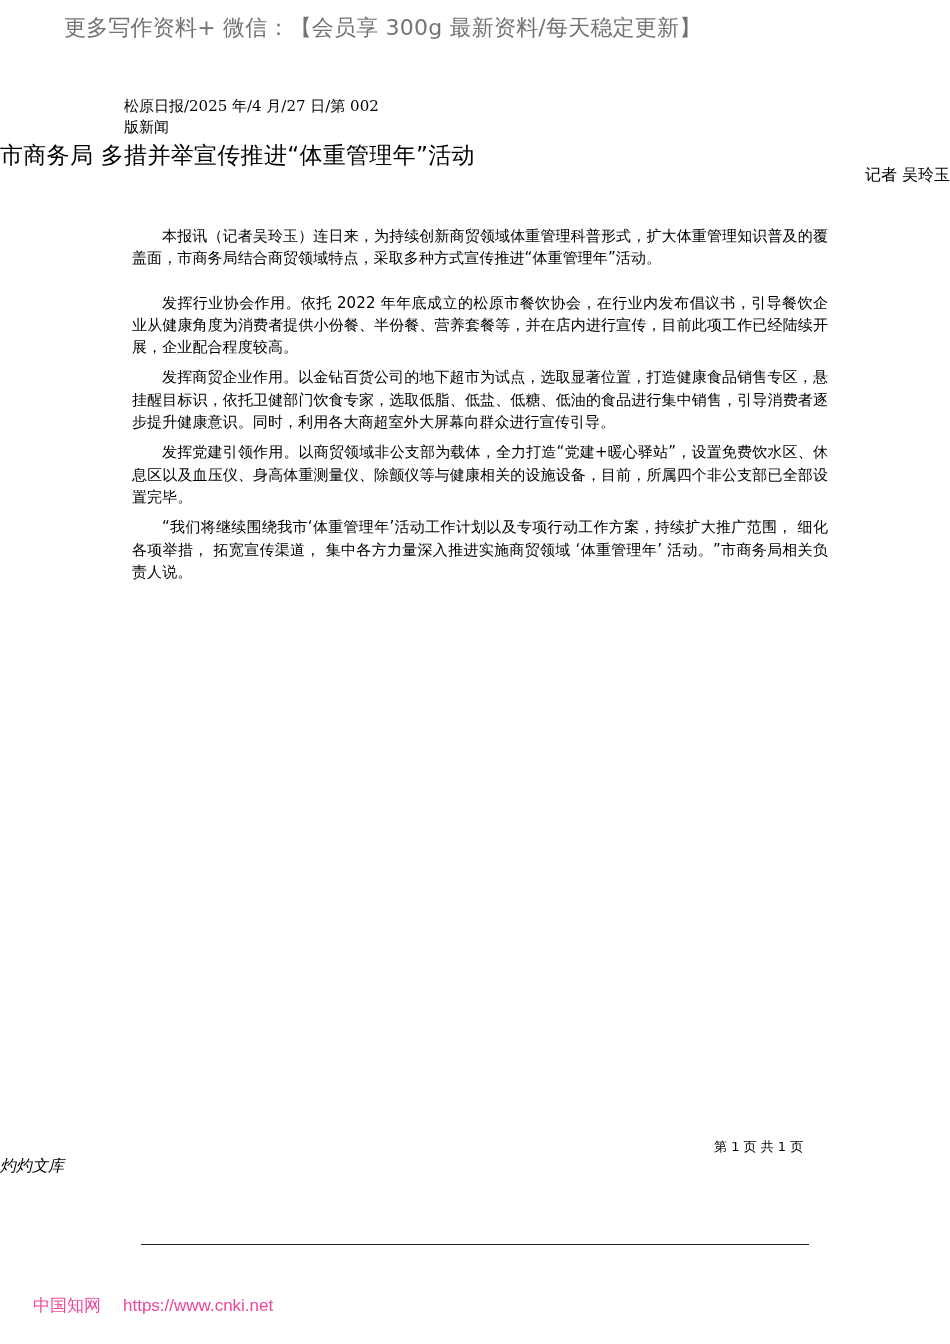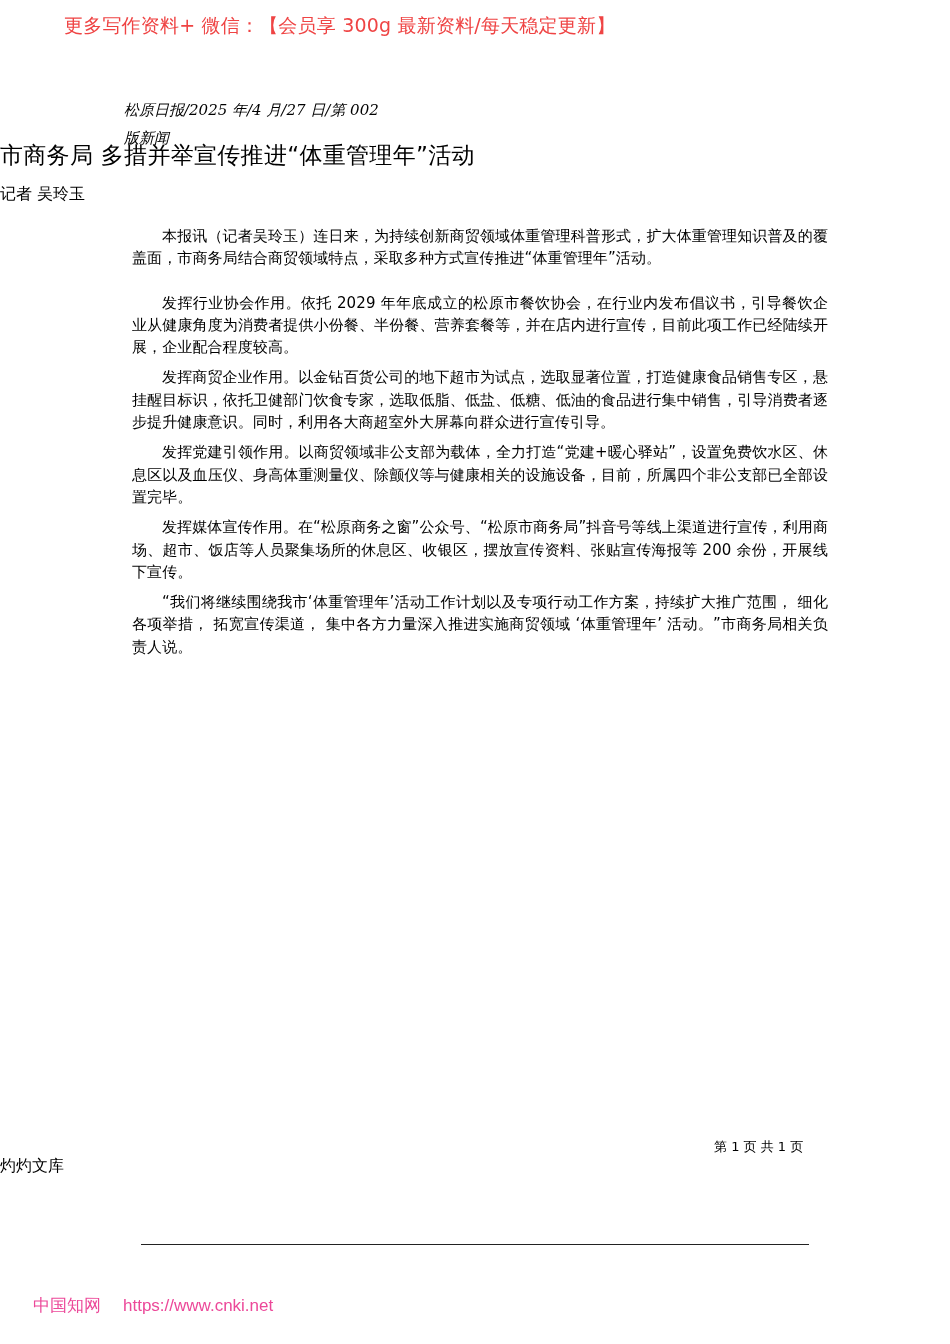--- a/index.html
+++ b/index.html
@@ -12,51 +12,50 @@
       height: 1344px;
       position: relative;
       overflow: hidden;
       font-family: "DejaVu Sans", sans-serif;
       color: #000;
     }
     .promo {
       position: absolute;
       left: 64px;
       top: 13px;
-      font-size: 19px;
-      color: #ef4444;
+      font-size: 22px;
+      color: #737373;
       letter-spacing: 0.2px;
       white-space: nowrap;
     }
     .meta {
       position: absolute;
       left: 124px;
       top: 96px;
       width: 270px;
       font-family: "DejaVu Serif", serif;
       font-size: 15px;
-      line-height: 28px;
-      font-style: italic;
+      line-height: 21px;
     }
     .title {
       position: absolute;
       left: 0;
       width: 950px;
       top: 140px;
       text-align: left;
       font-size: 23px;
       letter-spacing: 0.3px;
       white-space: nowrap;
     }
     .byline {
       position: absolute;
       left: 0;
       width: 950px;
-      top: 184px;
-      text-align: left;
+      top: 165px;
+      text-align: right;
       font-size: 16px;
     }
     .body-text {
       position: absolute;
       left: 124px;
       top: 217px;
       width: 712px;
       font-size: 15px;
       line-height: 22.3px;
       letter-spacing: 0.1px;
@@ -75,20 +74,21 @@
       top: 1138px;
       font-size: 13px;
       white-space: nowrap;
     }
     .library {
       position: absolute;
       left: 0;
       top: 1156px;
       font-size: 16px;
       white-space: nowrap;
+      font-style: italic;
     }
     .divider {
       position: absolute;
       left: 141px;
       top: 1244px;
       width: 668px;
       height: 0;
       border-top: 1.3px solid #222;
     }
     .footer-source {
@@ -110,24 +110,23 @@
 <div class="promo">更多写作资料+ 微信：【会员享 300g 最新资料/每天稳定更新】</div>
 
 <div class="meta">松原日报/2025 年/4 月/27 日/第 002 版新闻</div>
 
 <div class="title">市商务局  多措并举宣传推进“体重管理年”活动</div>
 
 <div class="byline">记者  吴玲玉</div>
 
 <div class="body-text">
   <p class="gap-after">本报讯（记者吴玲玉）连日来，为持续创新商贸领域体重管理科普形式，扩大体重管理知识普及的覆盖面，市商务局结合商贸领域特点，采取多种方式宣传推进“体重管理年”活动。</p>
-  <p>发挥行业协会作用。依托 2029 年年底成立的松原市餐饮协会，在行业内发布倡议书，引导餐饮企业从健康角度为消费者提供小份餐、半份餐、营养套餐等，并在店内进行宣传，目前此项工作已经陆续开展，企业配合程度较高。</p>
+  <p>发挥行业协会作用。依托 2022 年年底成立的松原市餐饮协会，在行业内发布倡议书，引导餐饮企业从健康角度为消费者提供小份餐、半份餐、营养套餐等，并在店内进行宣传，目前此项工作已经陆续开展，企业配合程度较高。</p>
   <p>发挥商贸企业作用。以金钻百货公司的地下超市为试点，选取显著位置，打造健康食品销售专区，悬挂醒目标识，依托卫健部门饮食专家，选取低脂、低盐、低糖、低油的食品进行集中销售，引导消费者逐步提升健康意识。同时，利用各大商超室外大屏幕向群众进行宣传引导。</p>
   <p>发挥党建引领作用。以商贸领域非公支部为载体，全力打造“党建+暖心驿站”，设置免费饮水区、休息区以及血压仪、身高体重测量仪、除颤仪等与健康相关的设施设备，目前，所属四个非公支部已全部设置完毕。</p>
-  <p>发挥媒体宣传作用。在“松原商务之窗”公众号、“松原市商务局”抖音号等线上渠道进行宣传，利用商场、超市、饭店等人员聚集场所的休息区、收银区，摆放宣传资料、张贴宣传海报等 200 余份，开展线下宣传。</p>
   <p>“我们将继续围绕我市‘体重管理年’活动工作计划以及专项行动工作方案，持续扩大推广范围， 细化各项举措， 拓宽宣传渠道， 集中各方力量深入推进实施商贸领域 ‘体重管理年’ 活动。”市商务局相关负责人说。</p>
 </div>
 
 <div class="page-num">第 1 页 共 1 页</div>
 
 <div class="library">灼灼文库</div>
 
 <div class="divider"></div>
 
 <div class="footer-source">

